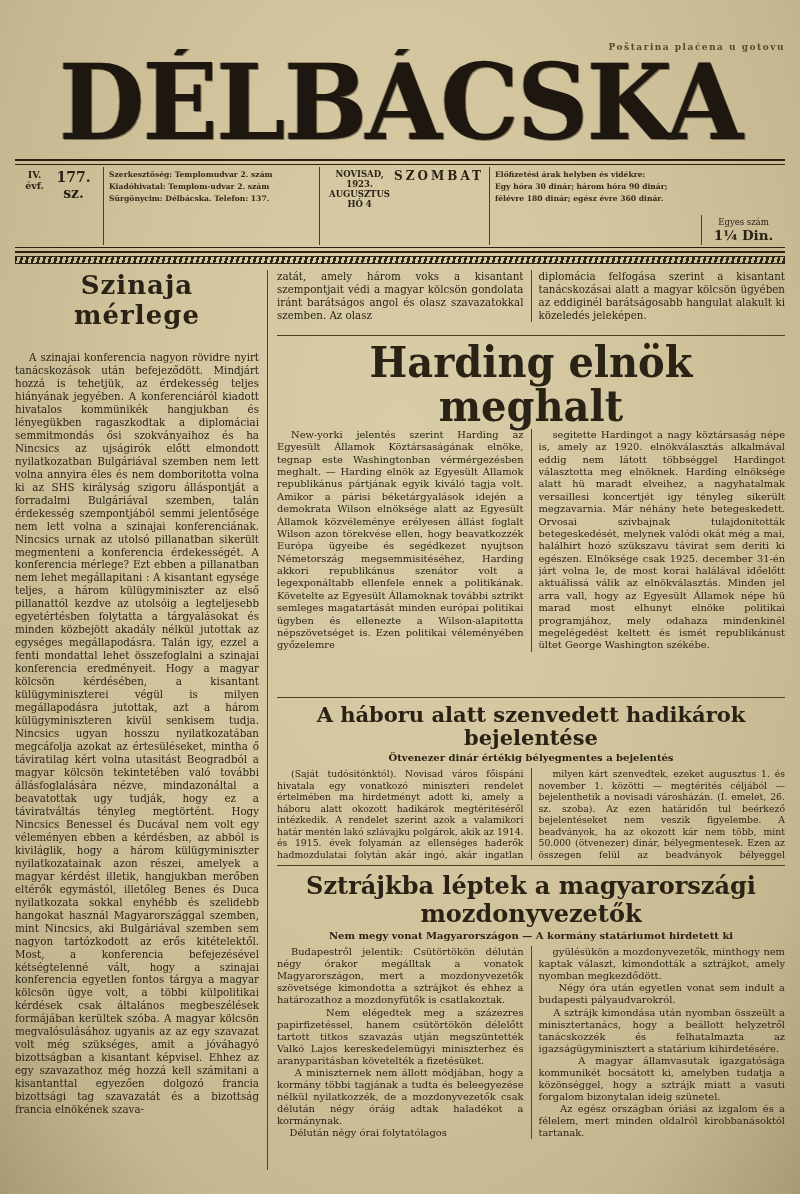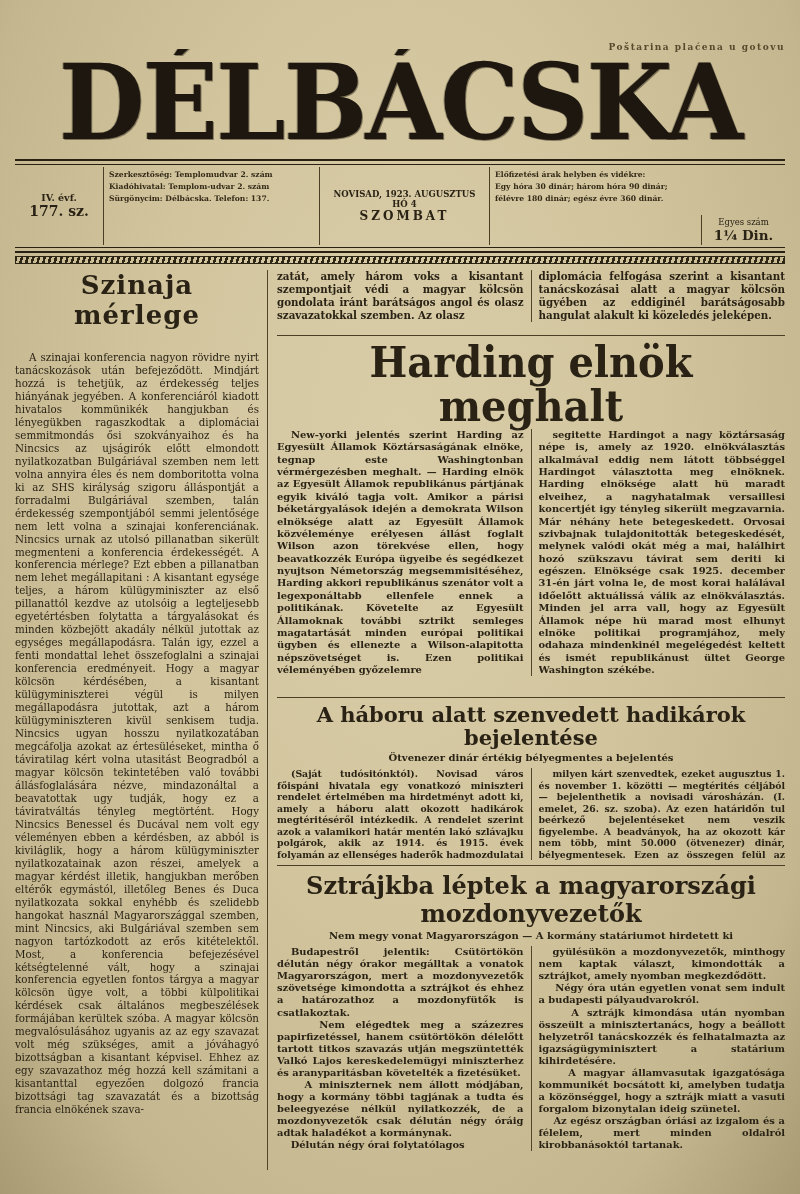--- a/index.html
+++ b/index.html
@@ -33,25 +33,25 @@
     white-space:nowrap; overflow:hidden;
   }
   .double-rule { height:6px; border-top:2px solid #2b2113; border-bottom:1px solid #2b2113; margin-top:6px; }
   .double-rule.below { margin-top:0; border-top-width:1px; border-bottom-width:2px; }
   .header-bar {
     display:flex; align-items:stretch;
     border-left:0; padding:2px 0;
   }
   .hdr-box { padding:2px 5px; }
   .hdr-box + .hdr-box { border-left:1px solid #4a3e25; }
-  .hdr-issue { width:88px; text-align:center; display:flex; flex-direction:column; justify-content:center; }
+  .hdr-issue { width:88px; text-align:center; display:flex; flex-direction:row; justify-content:center; }
   .hdr-issue .l1 { font-size:9.5px; font-weight:bold; }
   .hdr-issue .l2 { font-size:14px; font-weight:bold; }
   .hdr-office { width:216px; }
-  .hdr-date { width:170px; text-align:center; display:flex; flex-direction:column; justify-content:center; }
+  .hdr-date { width:170px; text-align:center; display:flex; flex-direction:row; justify-content:center; }
   .hdr-date .l1 { font-size:8.5px; font-weight:bold; }
   .hdr-date .l2 { font-size:12px; font-weight:bold; letter-spacing:3px; }
   .hdr-subs { width:212px; }
   .hdr-price { flex:1; text-align:center; display:flex; flex-direction:column; justify-content:center;margin-top:48px; }
   .hdr-price .l1 { font-size:8.5px; }
   .hdr-price .l2 { font-size:13.5px; font-weight:bold; }
   .hdr-small { white-space:pre-line; font-size:7.6px; line-height:1.55; font-weight:bold; color:#332a17; }
   .hatch-band {
     height:8px; margin-top:3px;
     background:repeating-linear-gradient(105deg, #2e2614 0 2.5px, rgba(0,0,0,0) 2.5px 5.5px);
@@ -65,21 +65,21 @@
 
   .art-title { font-size:26px; font-weight:bold; text-align:center; letter-spacing:1px; margin:0 0 21px 0; }
   .body {
     font-size:10.3px; line-height:1.26;
     text-align:justify; white-space:pre-wrap;
     text-indent:14px;
   }
   .noind { text-indent:0; }
 
   .twocol { display:flex; align-items:stretch; }
-  .twocol .c { flex:1; overflow:hidden;font-weight:bold; }
+  .twocol .c { flex:1; overflow:hidden; }
   .twocol .mid { width:1px; background:#50452a; margin:0 7px; }
 
   .sec-cont { height:60px; overflow:hidden; }
   .hr { border-top:1px solid #4a3e25; margin:5px 0 4px 0; }
 
   .sec-harding { height:352px; overflow:hidden; }
   .headline-xl { font-size:40px; font-weight:bold; text-align:center; line-height:1.05; margin:2px 0 3px 0; transform:scaleY(1.05); }
   .subhead { font-size:13px; font-weight:bold; text-align:center; margin-bottom:7px; }
   .sec-harding .body { font-size:9.9px; line-height:1.25; }
 

